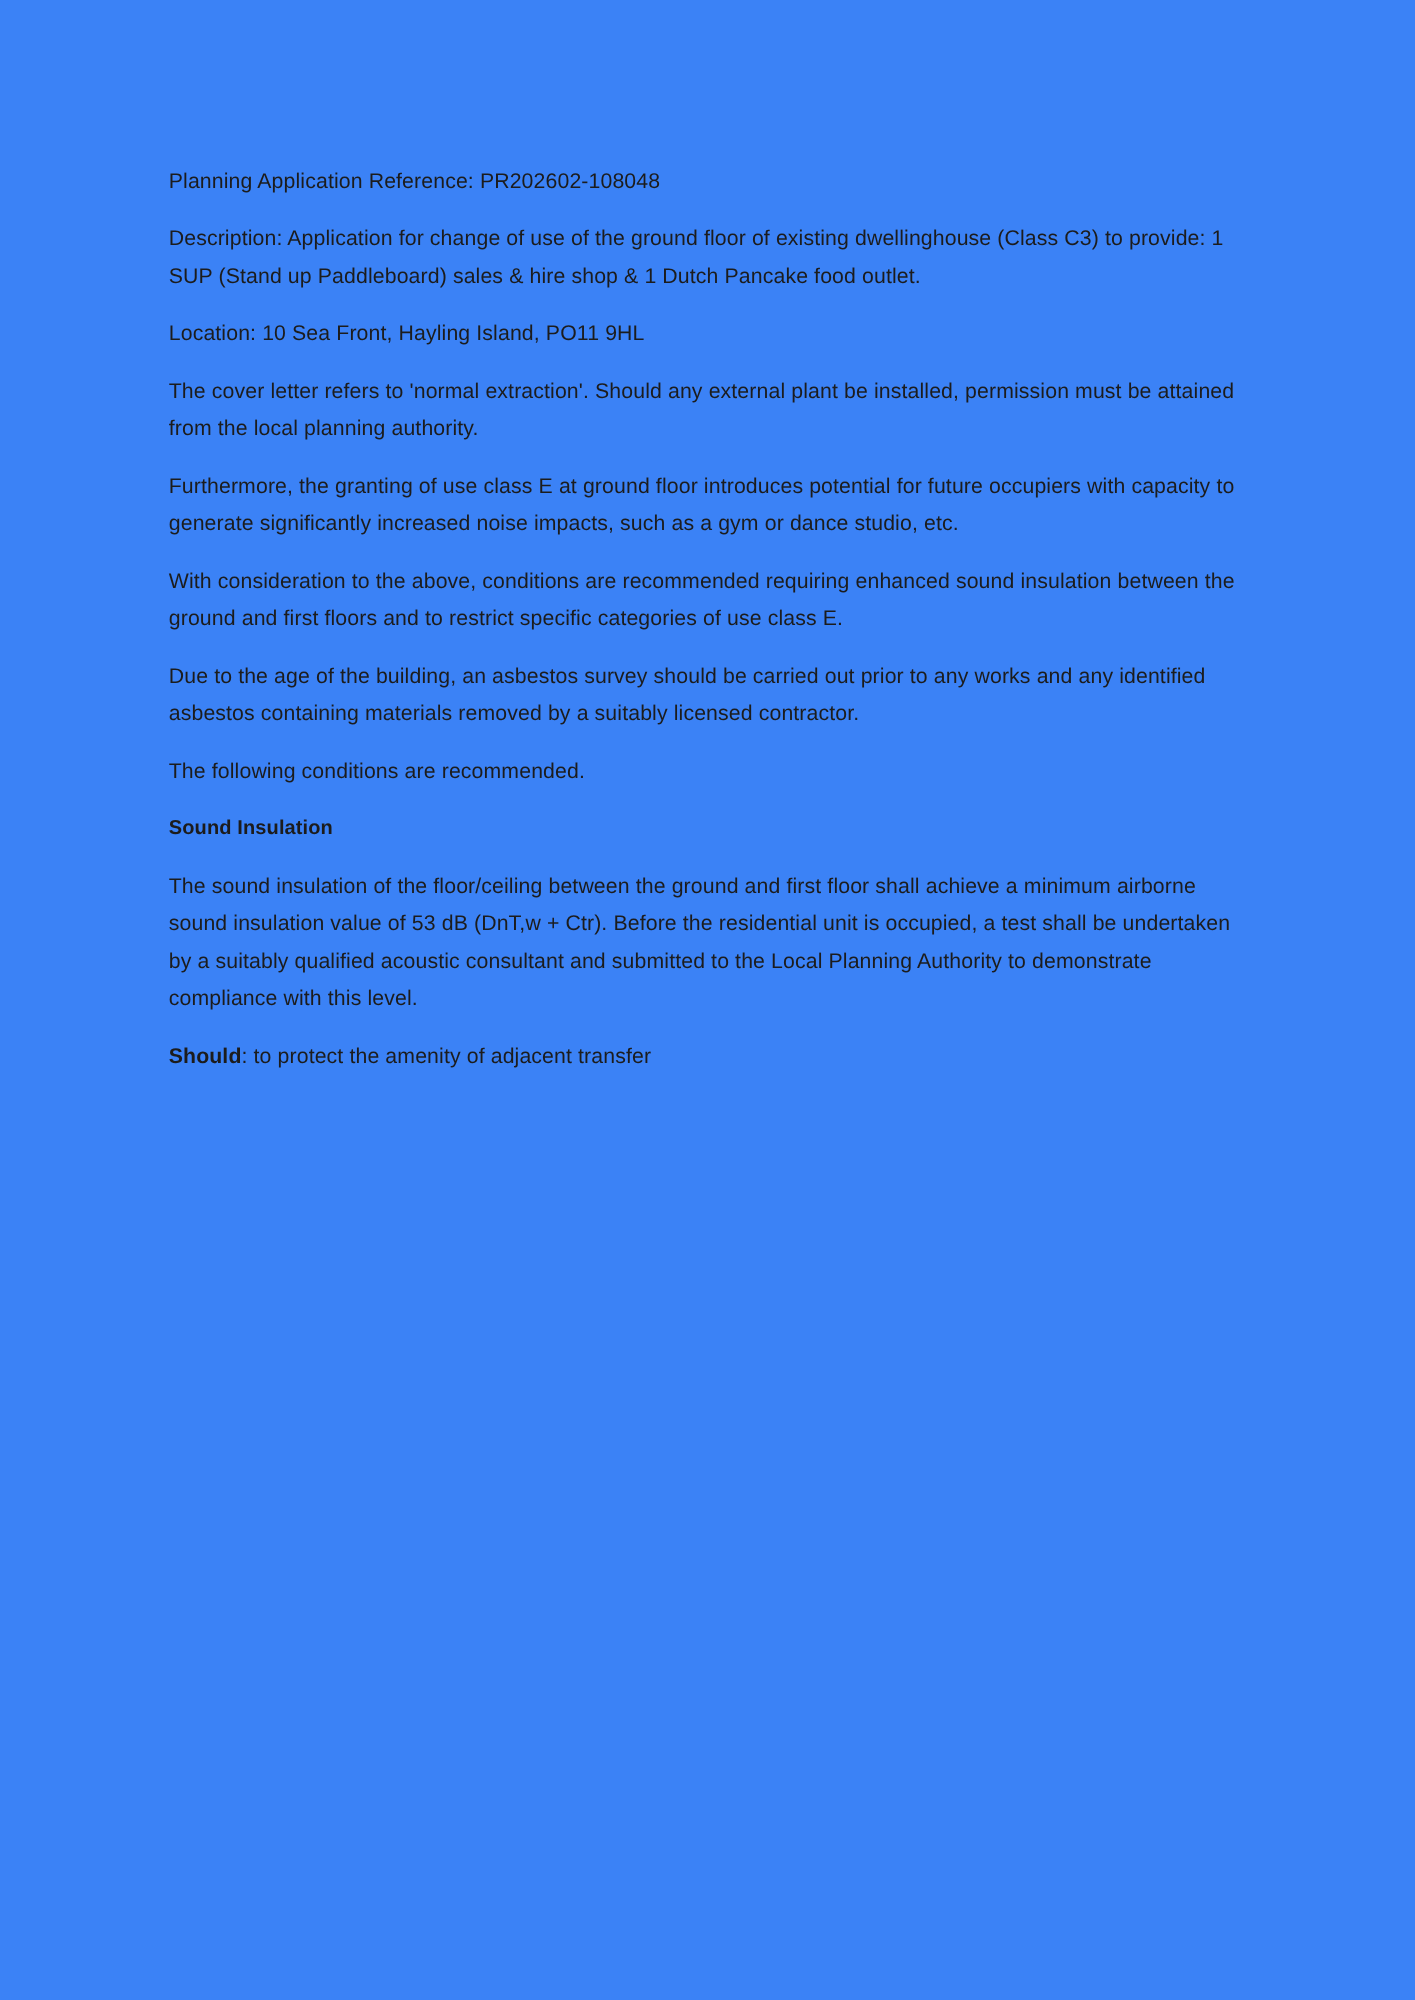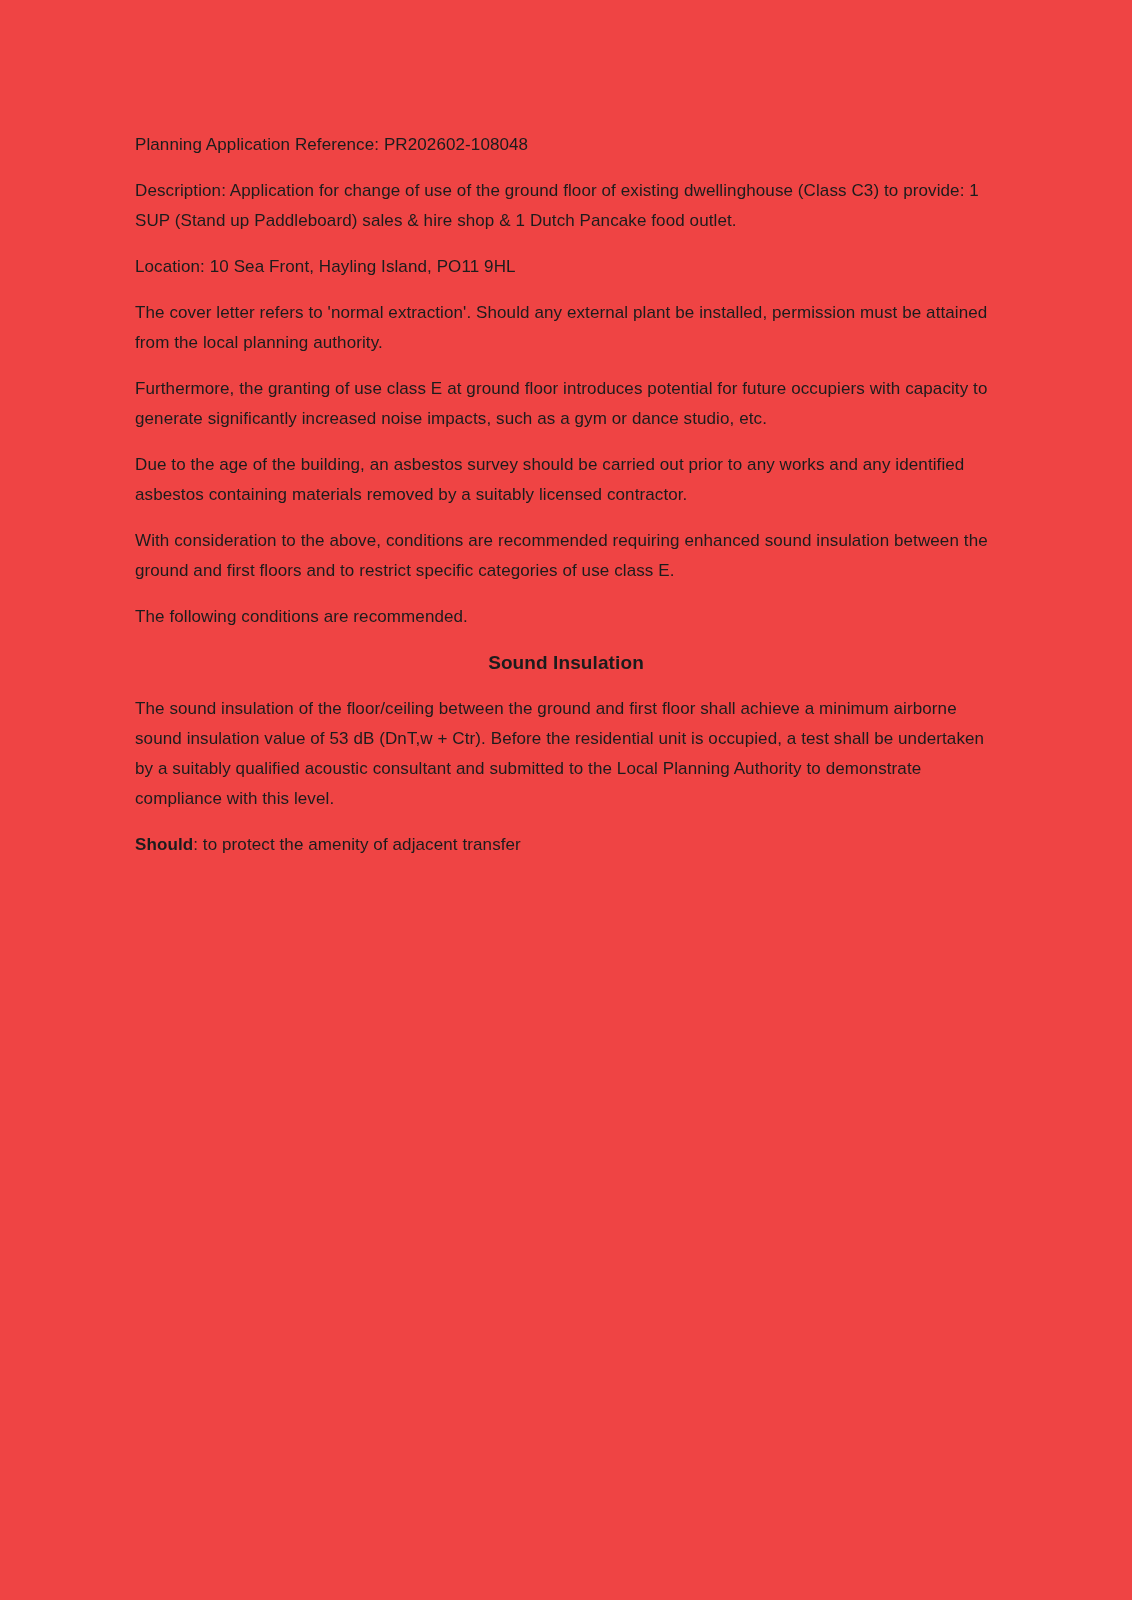--- a/index.html
+++ b/index.html
@@ -4,21 +4,21 @@
 <style>
   html, body {
     margin: 0;
     padding: 0;
     background: #ffffff;
   }
   .page {
     position: relative;
     width: 1132px;
     height: 1600px;
-    background: #ef4444;
+    background: #3b82f6;
     font-family: "Liberation Sans", sans-serif;
     color: #1c1c1c;
     overflow: hidden;
     box-sizing: border-box;
   }
   .content {
     padding: 130px 135px 0 135px;
     box-sizing: border-box;
   }
   .content p,
@@ -27,22 +27,21 @@
     line-height: 30px;
     margin: 0 0 16px 0;
     letter-spacing: 0.1px;
     font-weight: 400;
   }
   .bold {
     font-weight: 700;
   }
   .content h2 {
     font-weight: 700;
-    font-size: 19px;
-    text-align: center;
+    font-size: 16px;
   }
   
   .sp-lg {
     margin-top: 44px;
   }
   .reason-label {
     font-weight: 700;
   }
 </style>
 </head>
@@ -55,23 +54,23 @@
 
     <p class="bold">Description: Application for change of use of the ground floor of existing dwellinghouse (Class C3) to provide: 1 SUP (Stand up Paddleboard) sales &amp; hire shop &amp; 1 Dutch Pancake food outlet.</p>
 
     <p class="bold">Location: 10 Sea Front, Hayling Island, PO11 9HL</p>
 
 
     <p>The cover letter refers to 'normal extraction'. Should any external plant be installed, permission must be attained from the local planning authority.</p>
 
     <p>Furthermore, the granting of use class E at ground floor introduces potential for future occupiers with capacity to generate significantly increased noise impacts, such as a gym or dance studio, etc.</p>
 
+    <p class="sp-lg">With consideration to the above, conditions are recommended requiring enhanced sound insulation between the ground and first floors and to restrict specific categories of use class E.</p>
+
     <p class="sp-lg">Due to the age of the building, an asbestos survey should be carried out prior to any works and any identified asbestos containing materials removed by a suitably licensed contractor.</p>
-
-    <p class="sp-lg">With consideration to the above, conditions are recommended requiring enhanced sound insulation between the ground and first floors and to restrict specific categories of use class E.</p>
 
     <p class="sp-lg">The following conditions are recommended.</p>
 
     <h2 class="sp-lg">Sound Insulation</h2>
 
     <p>The sound insulation of the floor/ceiling between the ground and first floor shall achieve a minimum airborne sound insulation value of 53 dB (DnT,w + Ctr). Before the residential unit is occupied, a test shall be undertaken by a suitably qualified acoustic consultant and submitted to the Local Planning Authority to demonstrate compliance with this level.</p>
 
     <p class="sp-lg">
       <span class="reason-label">Should</span><span>: to protect the amenity of adjacent transfer</span>
     </p>

